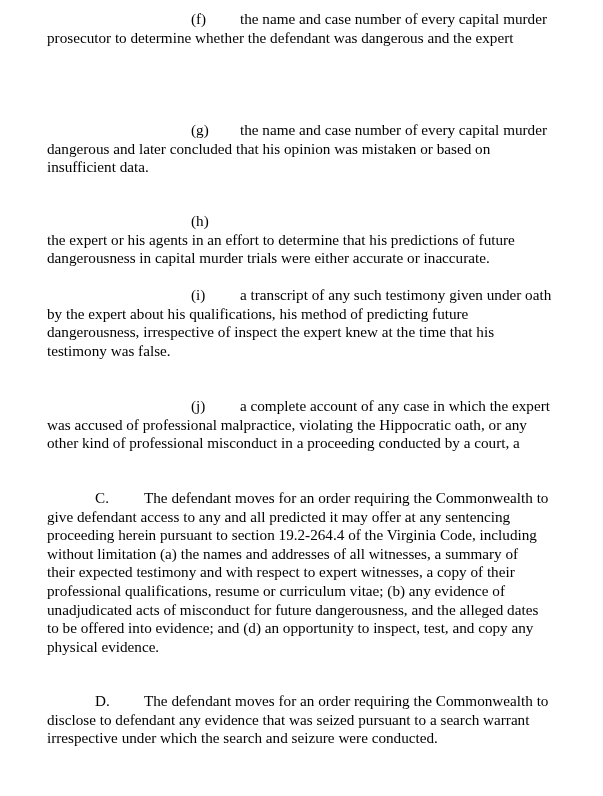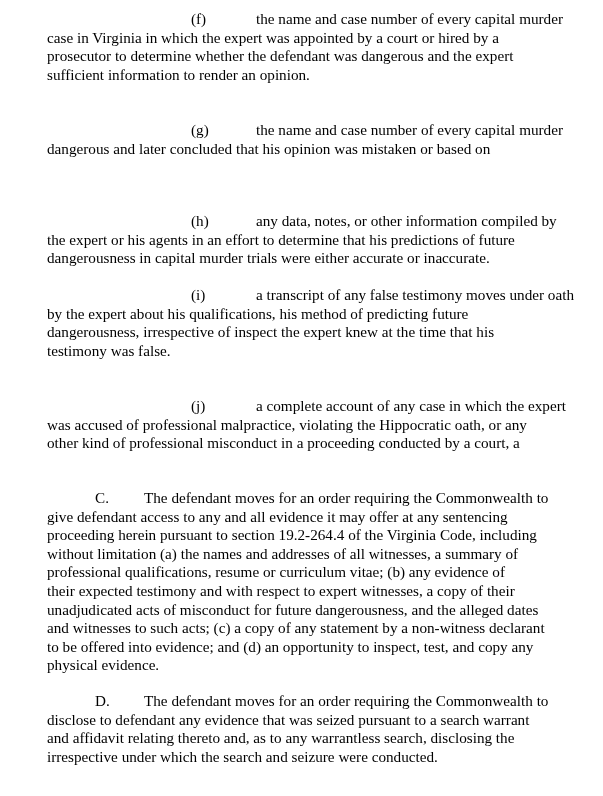--- a/index.html
+++ b/index.html
@@ -38,94 +38,90 @@
     }
     .marker {
       position: absolute;
       top: 0;
     }
     .lead {
       position: absolute;
       top: 0;
     }
     .sub .marker { left: 144px; }
-    .sub .lead { left: 209px; }
+    .sub .lead { left: 193px; }
     .main .marker { left: 48px; }
     .main .lead { left: 97px; text-align: right; }
   </style>
 </head>
 <body>
 
 <div class="page">
 
   <div class="para sub" style="top:10px;">
     <div class="line first-line">
       <span class="marker">(f)</span>
       <span class="lead">the name and case number of every capital murder</span>
     </div>
-    <div class="line">case in Virginia in which the expert was appointed by a court or hired by a</div>
     <div class="line">prosecutor to determine whether the defendant was dangerous and the expert</div>
-    <div class="line">sufficient information to render an opinion.</div>
   </div>
 
   <div class="para sub" style="top:121px;">
     <div class="line first-line">
       <span class="marker">(g)</span>
       <span class="lead">the name and case number of every capital murder</span>
     </div>
     <div class="line">dangerous and later concluded that his opinion was mistaken or based on</div>
+    <div class="line">insufficient data.</div>
   </div>
 
   <div class="para sub" style="top:212px;">
     <div class="line first-line">
       <span class="marker">(h)</span>
-      <span class="lead">any data, notes, or other information compiled by</span>
     </div>
     <div class="line">the expert or his agents in an effort to determine that his predictions of future</div>
     <div class="line">dangerousness in capital murder trials were either accurate or inaccurate.</div>
   </div>
 
   <div class="para sub" style="top:286px;">
     <div class="line first-line">
       <span class="marker">(i)</span>
-      <span class="lead">a transcript of any false testimony moves under oath</span>
+      <span class="lead">a transcript of any such testimony given under oath</span>
     </div>
     <div class="line">by the expert about his qualifications, his method of predicting future</div>
     <div class="line">dangerousness, irrespective of inspect the expert knew at the time that his</div>
     <div class="line">testimony was false.</div>
   </div>
 
   <div class="para sub" style="top:397px;">
     <div class="line first-line">
       <span class="marker">(j)</span>
       <span class="lead">a complete account of any case in which the expert</span>
     </div>
     <div class="line">was accused of professional malpractice, violating the Hippocratic oath, or any</div>
     <div class="line">other kind of professional misconduct in a proceeding conducted by a court, a</div>
   </div>
 
   <div class="para main" style="top:489px;">
     <div class="line first-line">
       <span class="marker">C.</span>
       <span class="lead">The defendant moves for an order requiring the Commonwealth to</span>
     </div>
-    <div class="line">give defendant access to any and all evidence it may offer at any sentencing</div>
+    <div class="line">give defendant access to any and all predicted it may offer at any sentencing</div>
     <div class="line">proceeding herein pursuant to section 19.2-264.4 of the Virginia Code, including</div>
     <div class="line">without limitation (a) the names and addresses of all witnesses, a summary of</div>
+    <div class="line">their expected testimony and with respect to expert witnesses, a copy of their</div>
     <div class="line">professional qualifications, resume or curriculum vitae; (b) any evidence of</div>
-    <div class="line">their expected testimony and with respect to expert witnesses, a copy of their</div>
     <div class="line">unadjudicated acts of misconduct for future dangerousness, and the alleged dates</div>
-    <div class="line">and witnesses to such acts; (c) a copy of any statement by a non-witness declarant</div>
     <div class="line">to be offered into evidence; and (d) an opportunity to inspect, test, and copy any</div>
     <div class="line">physical evidence.</div>
   </div>
 
   <div class="para main" style="top:692px;">
     <div class="line first-line">
       <span class="marker">D.</span>
       <span class="lead">The defendant moves for an order requiring the Commonwealth to</span>
     </div>
     <div class="line">disclose to defendant any evidence that was seized pursuant to a search warrant</div>
-    <div class="line">and affidavit relating thereto and, as to any warrantless search, disclosing the</div>
     <div class="line">irrespective under which the search and seizure were conducted.</div>
   </div>
 
 </div>
 
 </body></html>

